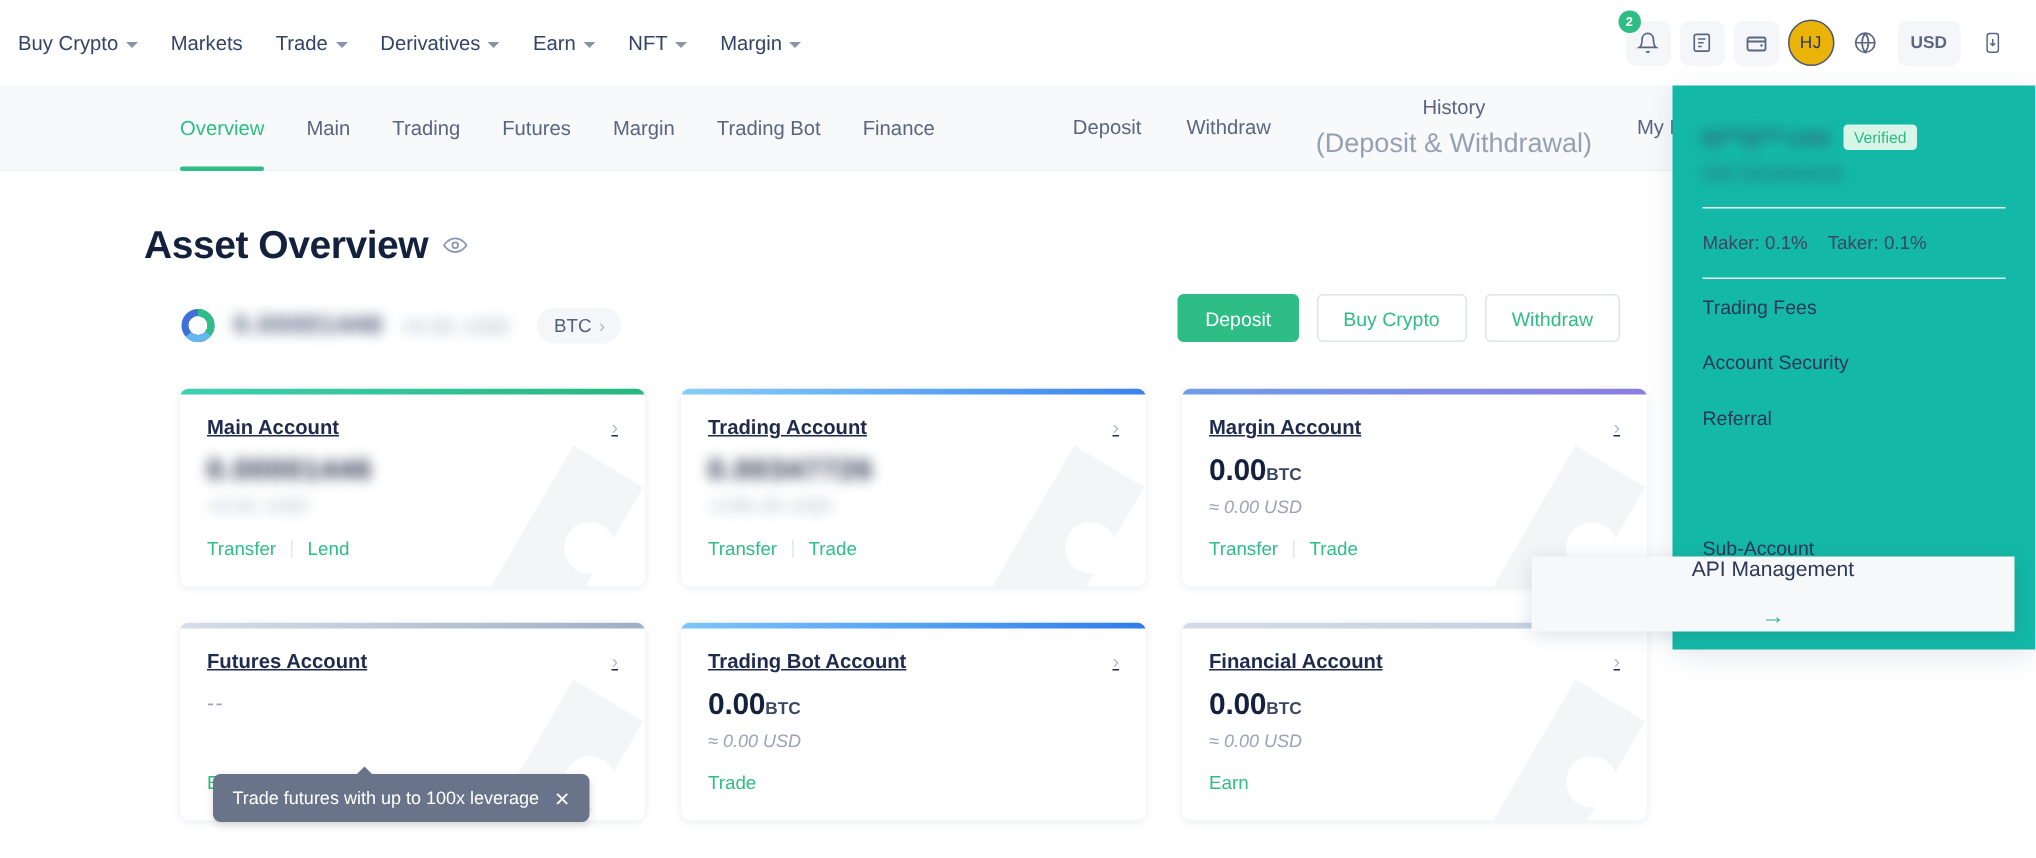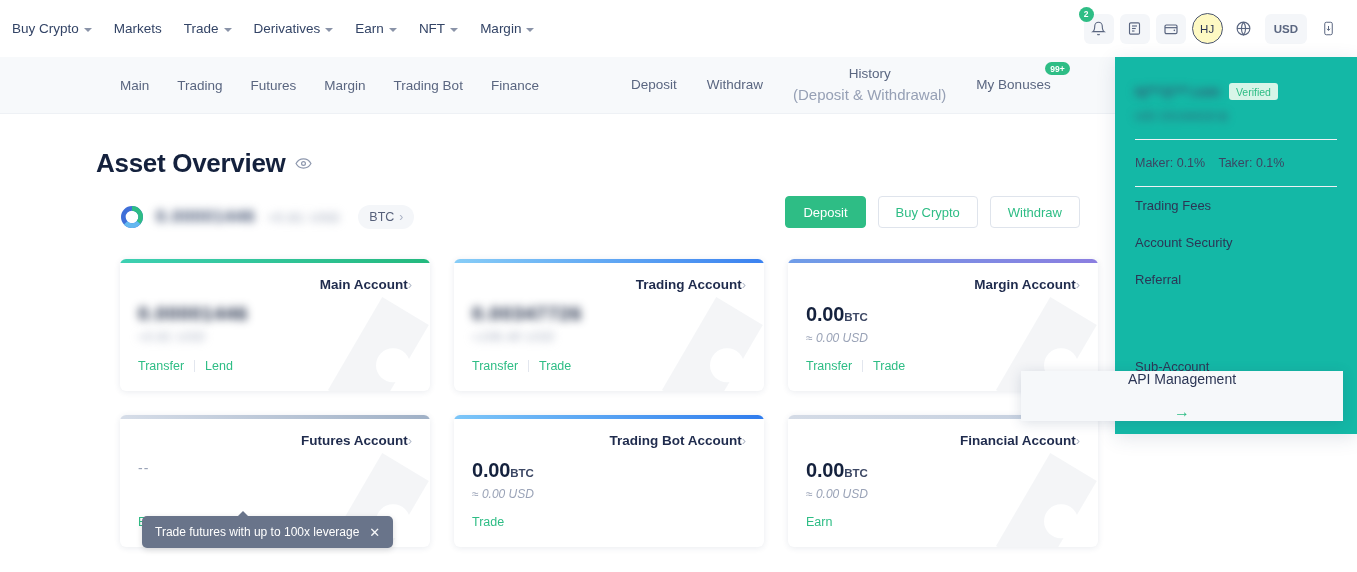--- a/index.html
+++ b/index.html
@@ -34,21 +34,21 @@
   .icon-btn {
     width: 30px; height: 30px; border-radius: 6px; background: #f4f6f9;
     display: flex; align-items: center; justify-content: center; cursor: pointer;
     position: relative; color: #5a6680;
   }
   .icon-btn.plain { background: transparent; }
   .avatar-btn {
     width: 31px; height: 31px; border-radius: 50%; border: 1.3px solid #4a5570;
     display: flex; align-items: center; justify-content: center;
     font-size: 11.5px; color: #2c3655; cursor: pointer; letter-spacing: .3px;
-    background: #fef9c3;
+    background: #eab308;
   }
   .usd-btn {
     height: 30px; padding: 0 9px; border-radius: 6px; background: #f4f6f9;
     display: flex; align-items: center; font-size: 11.5px; color: #5a6680;
     cursor: pointer; font-weight: 600;
   }
   .badge-dot {
     position: absolute; top: -7px; left: -5px;
     background: #2ebd85; color: #fff; font-size: 8.5px; font-weight: 700;
     min-width: 15px; height: 15px; border-radius: 8px;
@@ -71,21 +71,21 @@
     content: ""; position: absolute; bottom: 0; left: 0; right: 0; height: 2.5px;
     background: #2ebd85; border-radius: 2px;
   }
   .subnav-right {
     display: flex; align-items: center; gap: 30px; margin-left: 64px; height: 57px;
   }
   .tab2 {
     font-size: 13.5px; color: #5a6680; cursor: pointer; text-align: center;
     position: relative; line-height: 1.45;
   }
-  .tab2 .sub { font-size: 15px; color: #96a0b5; display: block; }
+  .tab2 .sub { font-size: 18px; color: #96a0b5; display: block; }
   .badge-99 {
     position: absolute; top: -13px; right: -19px;
     background: #2ebd85; color: #fff; font-size: 8.5px; font-weight: 700;
     padding: 1.5px 5px; border-radius: 9px; line-height: 1.2;
   }
 
   
   .main { position: absolute; top: 114px; left: 0; width: 1357px; }
   .page-title-row { display: flex; align-items: center; gap: 10px; padding: 34px 0 0 96px; }
   .page-title { font-size: 26px; font-weight: 700; letter-spacing: -0.3px; color: #14213d; }
@@ -115,21 +115,21 @@
 
   
   .cards { padding: 30px 0 0 120px; display: flex; flex-direction: column; gap: 24px; }
   .card-row { display: flex; gap: 24px; }
   .card {
     width: 310px; height: 132px; background: #fff; border-radius: 6px;
     box-shadow: 0 1px 6px rgba(40,60,100,.10); position: relative;
     overflow: hidden; padding: 18px 18px 0 18px; cursor: pointer;
   }
   .card-top { position: absolute; top: 0; left: 0; right: 0; height: 4px; }
-  .card-head { display: flex; align-items: center; justify-content: flex-end; }
+  .card-head { display: flex; align-items: center; justify-content: space-between; text-decoration: underline; }
   .card-title { font-size: 13.5px; font-weight: 600; color: #1f2b4d; }
   .card-chev { color: #b4bccb; font-size: 13px; }
   .card-amt { margin-top: 11px; font-size: 20px; font-weight: 700; color: #14213d; letter-spacing: -0.2px; }
   .card-amt .unit { font-size: 11.5px; font-weight: 700; color: #3b4663; letter-spacing: 0; }
   .card-amt.blurred { font-size: 19px; letter-spacing: 1px; }
   .card-usd { margin-top: 5px; font-size: 12px; color: #9aa3b7; font-style: italic; }
   .card-usd.blurred { letter-spacing: 1px; }
   .card-dash { margin-top: 12px; font-size: 14px; color: #9aa3b7; letter-spacing: 1px; }
   .card-links { position: absolute; bottom: 18px; left: 18px; display: flex; align-items: center; gap: 10px; }
   .card-link { font-size: 12.5px; color: #2ebd85; cursor: pointer; }
@@ -262,20 +262,23 @@
           <rect x="6" y="2" width="12" height="20" rx="2.5"></rect>
             <path d="M12 8v7"></path>
             <path d="M9.5 12.5L12 15l2.5-2.5"></path>
         </svg>
       </div>
     </div>
   </div>
 
   <div class="subnav">
     <div class="subnav-inner">
+      <div class="tab active">
+          <span>Overview</span>
+        </div>
       <div class="tab">
           <span>Main</span>
         </div>
       <div class="tab">
           <span>Trading</span>
         </div>
       <div class="tab">
           <span>Futures</span>
         </div>
       <div class="tab">

